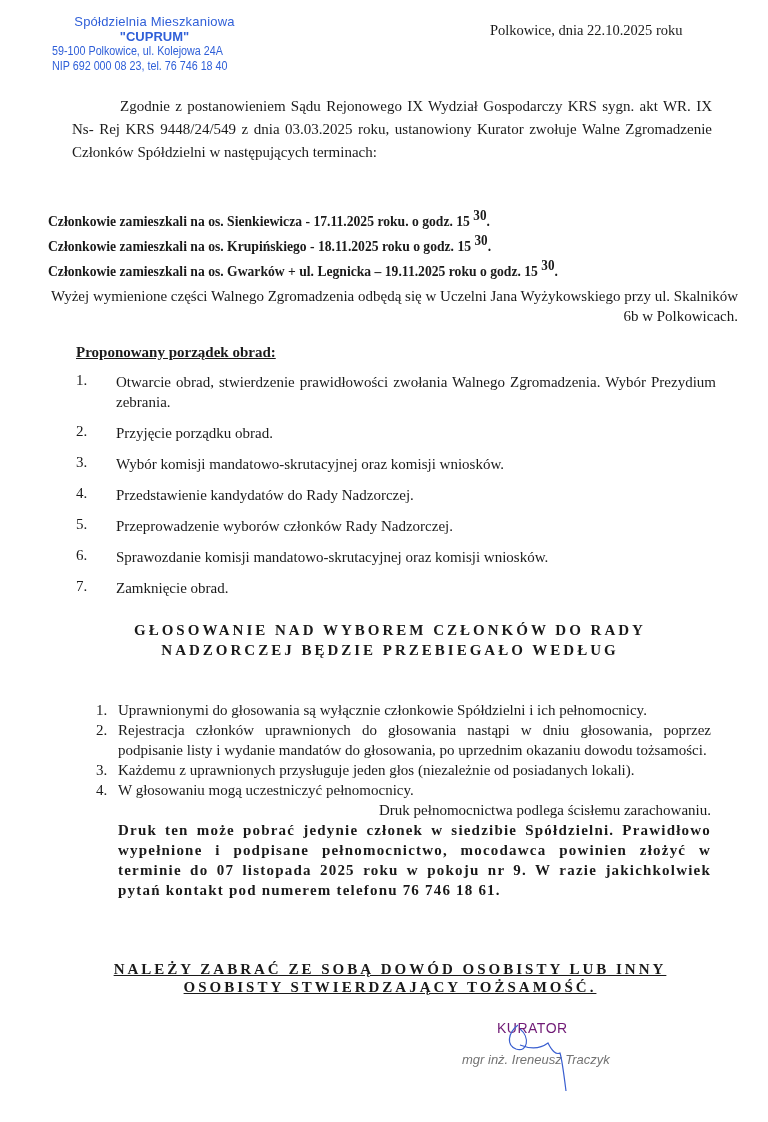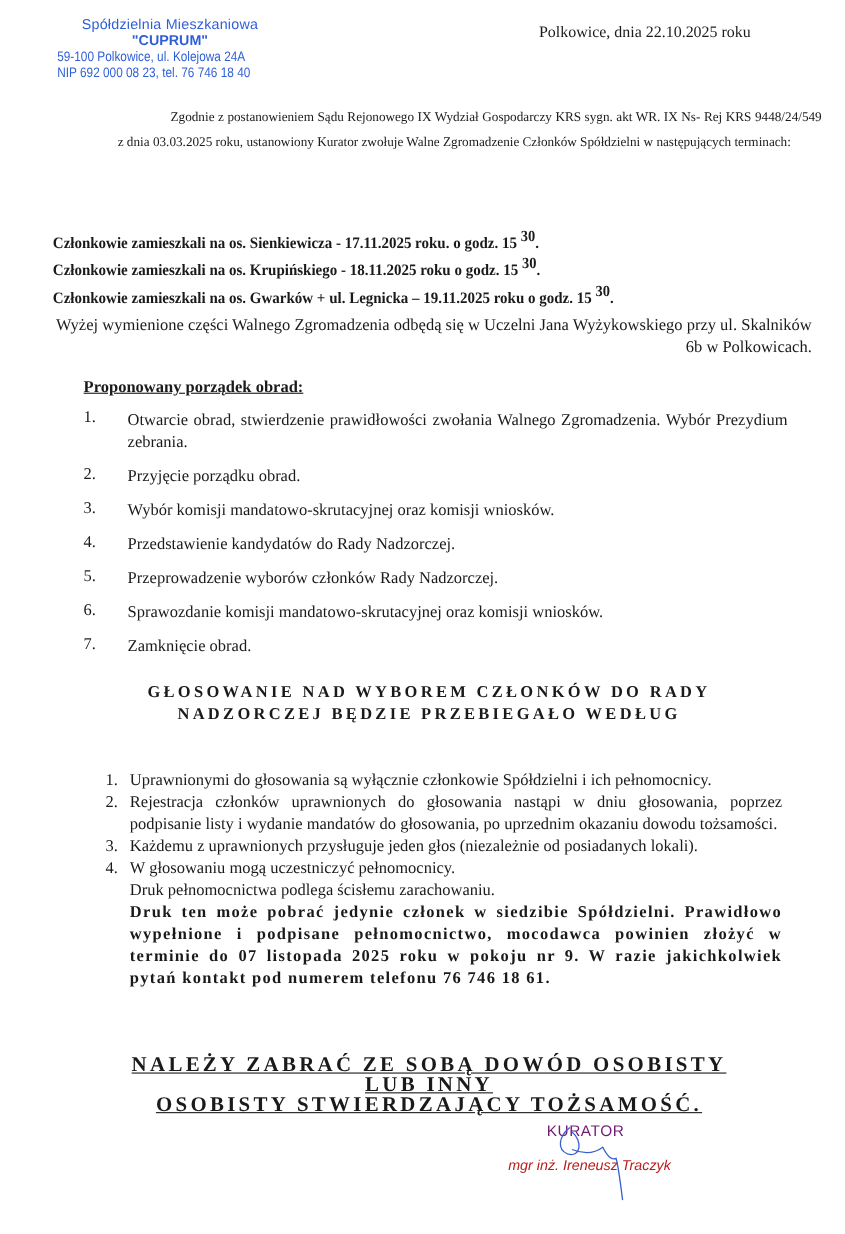--- a/index.html
+++ b/index.html
@@ -12,49 +12,49 @@
       left: 52px; top: 14px; width: 205px;
       font-family: "Liberation Sans", sans-serif; color: #2f5fd8;
       text-align: center; line-height: 15px;
     }
     .stamp .s1 { font-size: 13px; letter-spacing: 0.2px; }
     .stamp .s2 { font-size: 13px; font-weight: bold; }
     .stamp .s3, .stamp .s4 { font-size: 12.5px; transform: scaleX(0.86); transform-origin: left center; text-align: left; white-space: nowrap; }
     .date { left: 490px; top: 22px; font-size: 14.5px; white-space: nowrap; }
     .intro {
       left: 72px; top: 95px; width: 640px;
-      font-size: 12px; line-height: 23px; text-align: justify; margin-left: 35px;
+      font-size: 15px; line-height: 23px; text-align: justify;
     }
     .intro .indent { display: inline-block; width: 48px; }
     .schedule { left: 48px; top: 206px; width: 690px; font-size: 14.5px; font-weight: bold; line-height: 20px; }
     .schedule .row { white-space: nowrap; transform: scaleX(0.94); transform-origin: left; }
     .schedule sup { font-size: 14px; vertical-align: 6px; }
     .location { left: 48px; top: 286px; width: 690px; font-size: 15px; line-height: 20px; text-align: right; }
     .agenda-title { left: 76px; top: 344px; font-size: 15px; font-weight: bold; text-decoration: underline; }
     .agenda { left: 76px; top: 372px; width: 640px; font-size: 15px; }
     .agenda .item { display: flex; position: relative; }
     .agenda .num { width: 40px; flex: 0 0 40px; }
     .agenda .txt { flex: 1; line-height: 20px; text-align: justify; }
     .voting-title {
       left: 100px; top: 620px; width: 580px; text-align: center;
       font-size: 15px; font-weight: bold; letter-spacing: 3px; line-height: 20px;
     }
     .rules { left: 96px; top: 700px; width: 615px; font-size: 15px; line-height: 20px; }
     .rules .rule { display: flex; }
     .rules .rnum { width: 22px; flex: 0 0 22px; }
     .rules .rtxt { flex: 1; text-align: justify; }
-    .rules .sub { margin-left: 22px; }
+    .rules .sub { margin-left: 22px; text-align: right; }
     .rules .boldblock { margin-left: 22px; font-weight: bold; letter-spacing: 1.2px; text-align: justify; }
     .must {
       left: 95px; top: 960px; width: 590px; text-align: center;
-      font-size: 19px; font-weight: bold; letter-spacing: 3px; line-height: 18px;
+      font-size: 15px; font-weight: bold; letter-spacing: 3px; line-height: 18px;
       text-decoration: underline;
     }
     .sig-title { left: 497px; top: 1020px; font-family: "Liberation Sans", sans-serif; font-size: 14px; color: #701a75; letter-spacing: 0.5px; }
-    .sig-name { left: 462px; top: 1052px; font-family: "Liberation Sans", sans-serif; font-style: italic; font-size: 13px; color: #b91c1c; }
+    .sig-name { left: 462px; top: 1052px; font-family: "Liberation Sans", sans-serif; font-style: italic; font-size: 13px; color: #737373; }
     .sig-svg { left: 500px; top: 1015px; }
   </style>
 </head>
 <body>
 
 <div class="abs stamp">
   <div class="s1">Spółdzielnia Mieszkaniowa</div>
   <div class="s2">"CUPRUM"</div>
   <div class="s3">59-100 Polkowice, ul. Kolejowa 24A</div>
   <div class="s4">NIP 692 000 08 23, tel. 76 746 18 40</div>

